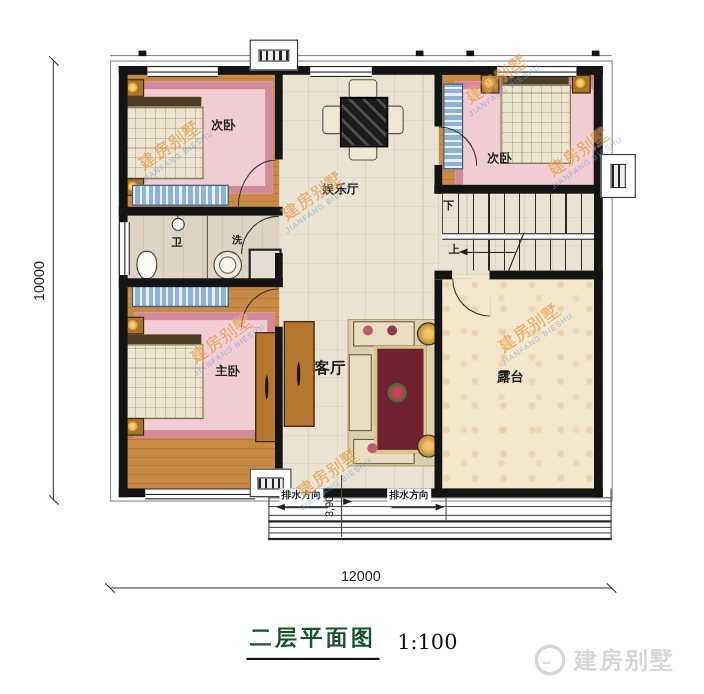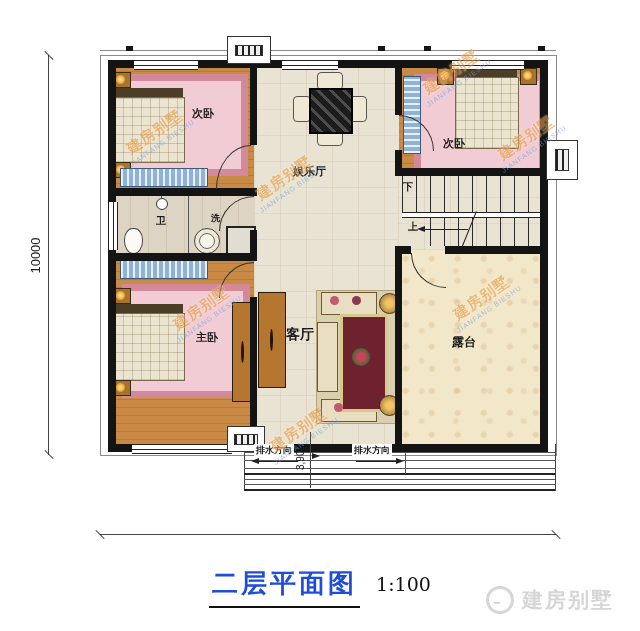--- a/index.html
+++ b/index.html
@@ -37,21 +37,21 @@
   .treads{position:absolute;background-image:repeating-linear-gradient(to right,#2a2a2a 0 1px,transparent 1px 14px);z-index:16;}
   .line{position:absolute;background:#555;z-index:20;}
   .dline{position:absolute;background:#444;z-index:45;}
   .tick{position:absolute;width:12px;height:1px;background:#333;transform:rotate(45deg);z-index:46;}
   .tri-left{position:absolute;width:0;height:0;border-top:3px solid transparent;border-bottom:3px solid transparent;border-right:8px solid #222;z-index:46;}
   .tri-right{position:absolute;width:0;height:0;border-top:3px solid transparent;border-bottom:3px solid transparent;border-left:8px solid #222;z-index:46;}
   .wm{position:absolute;z-index:50;transform:rotate(-35deg);text-align:center;pointer-events:none;opacity:.6;}
   .wm-cn{font-size:15px;font-weight:bold;color:#e8973c;text-shadow:0 0 2px #fff;letter-spacing:1px;}
   .wm-en{font-size:7px;color:#6f9fd8;letter-spacing:1px;}
   .title-row{position:absolute;left:0;width:640px;top:566px;display:flex;justify-content:center;align-items:flex-start;gap:16px;z-index:60;}
-  .title-main{font-family:"DejaVu Serif","Liberation Serif",serif;font-size:26px;font-weight:600;letter-spacing:3px;color:#1d4ed8;border-bottom:2px solid #111;padding:0 3px 5px;}
+  .title-main{font-family:"DejaVu Serif","Liberation Serif",serif;font-size:20px;font-weight:600;letter-spacing:3px;color:#14532d;border-bottom:2px solid #111;padding:0 3px 5px;}
   .title-scale{font-family:"DejaVu Serif","Liberation Serif",serif;font-size:19px;color:#111;margin-top:7px;}
   .dimtext{position:absolute;font-size:13px;color:#222;z-index:46;}
   .logo{position:absolute;left:486px;top:586px;display:flex;align-items:center;gap:8px;z-index:60;}
   .logo-ic{width:22px;height:22px;border:3px solid #d6d6d6;border-radius:50%;position:relative;}
   .logo-ic::after{content:"";position:absolute;left:4px;top:9px;width:8px;height:4px;border-bottom:2px solid #d6d6d6;border-radius:50%;}
   .logo-tx{font-size:21px;font-weight:bold;color:#d6d6d6;letter-spacing:2px;}
 </style>
 </head>
 <body>
 
@@ -217,20 +217,21 @@
   <div class="tri-right" style="left:312px;top:453px;"></div>
 
   <div class="dline" style="left:48px;top:55px;width:1px;height:400px;"></div>
   <div class="tick" style="left:43px;top:55px;"></div>
   <div class="tick" style="left:43px;top:454px;"></div>
   <div class="dimtext" style="left:17px;top:248px;transform:rotate(-90deg);transform-origin:center;">10000</div>
 
   <div class="dline" style="left:100px;top:534px;width:456px;height:1px;"></div>
   <div class="tick" style="left:94px;top:534px;"></div>
   <div class="tick" style="left:550px;top:534px;"></div>
+  <div class="dimtext" style="left:100px;top:516px;width:456px;text-align:center;">12000</div>
 
   <div class="wm" style="left:118px;top:122px;">
     <div class="wm-cn">建房别墅</div>
     <div class="wm-en">JIANFANG BIESHU</div>
   </div>
   <div class="wm" style="left:248px;top:168px;">
     <div class="wm-cn">建房别墅</div>
     <div class="wm-en">JIANFANG BIESHU</div>
   </div>
   <div class="wm" style="left:165px;top:298px;">

